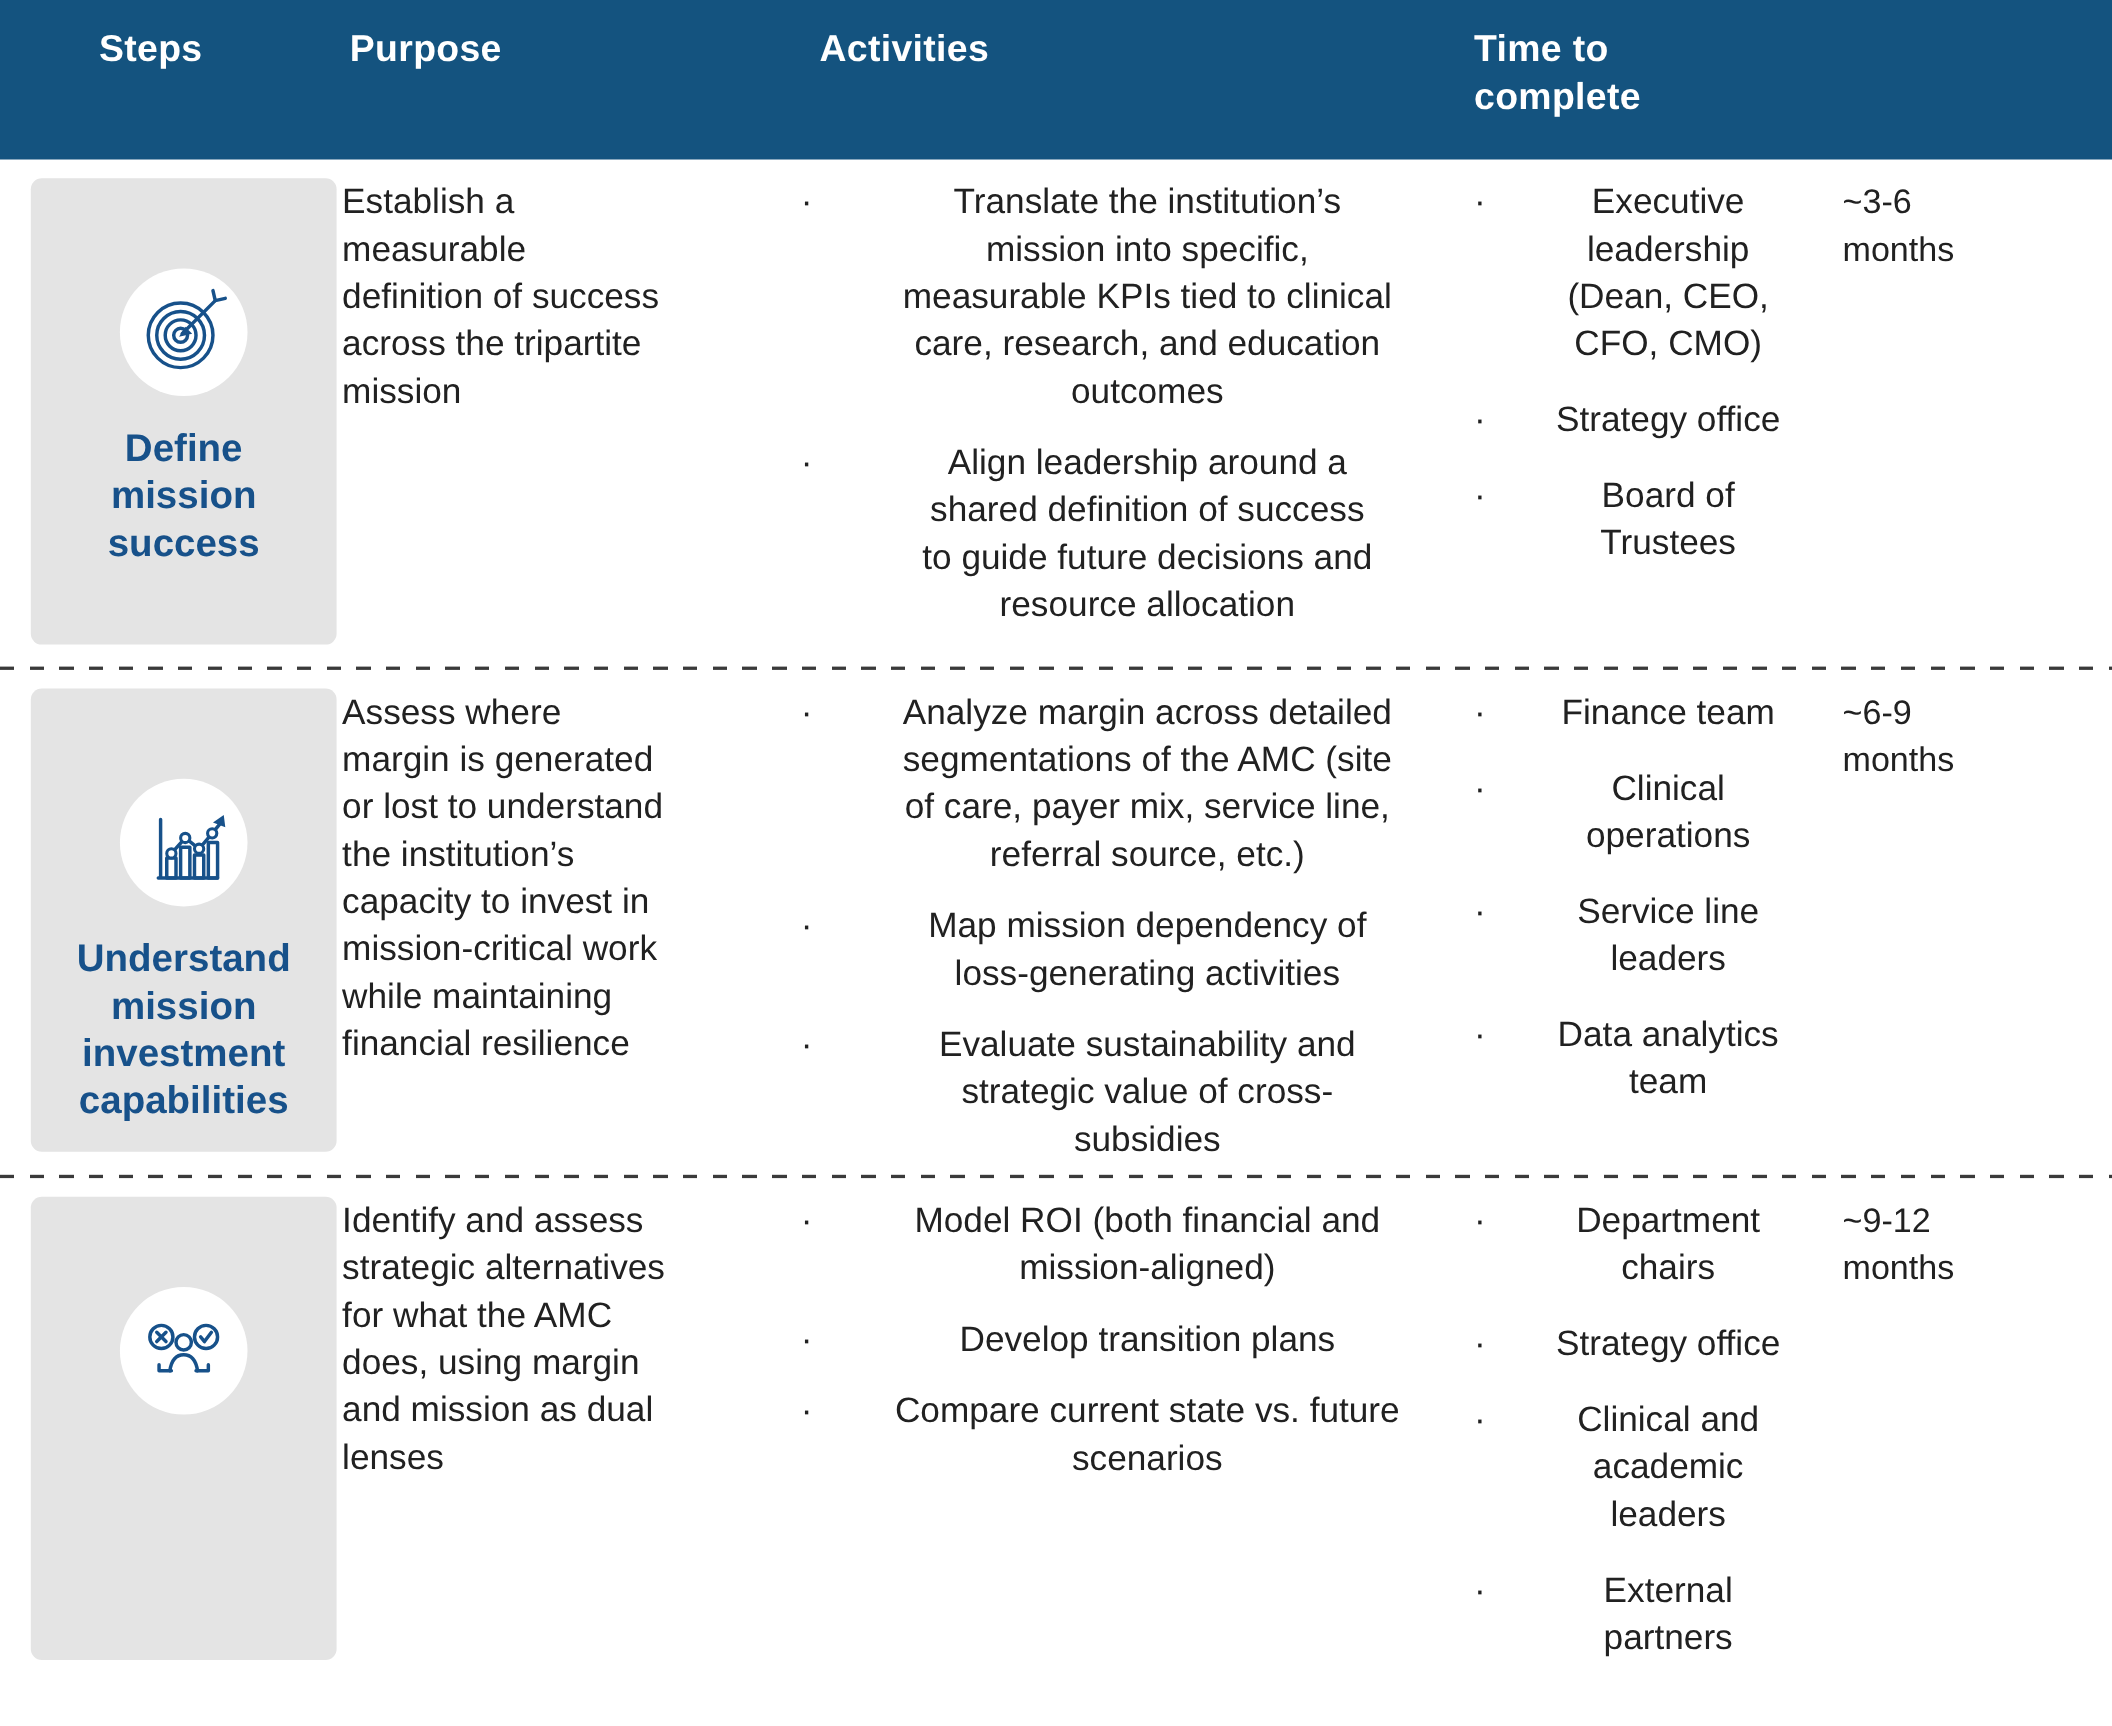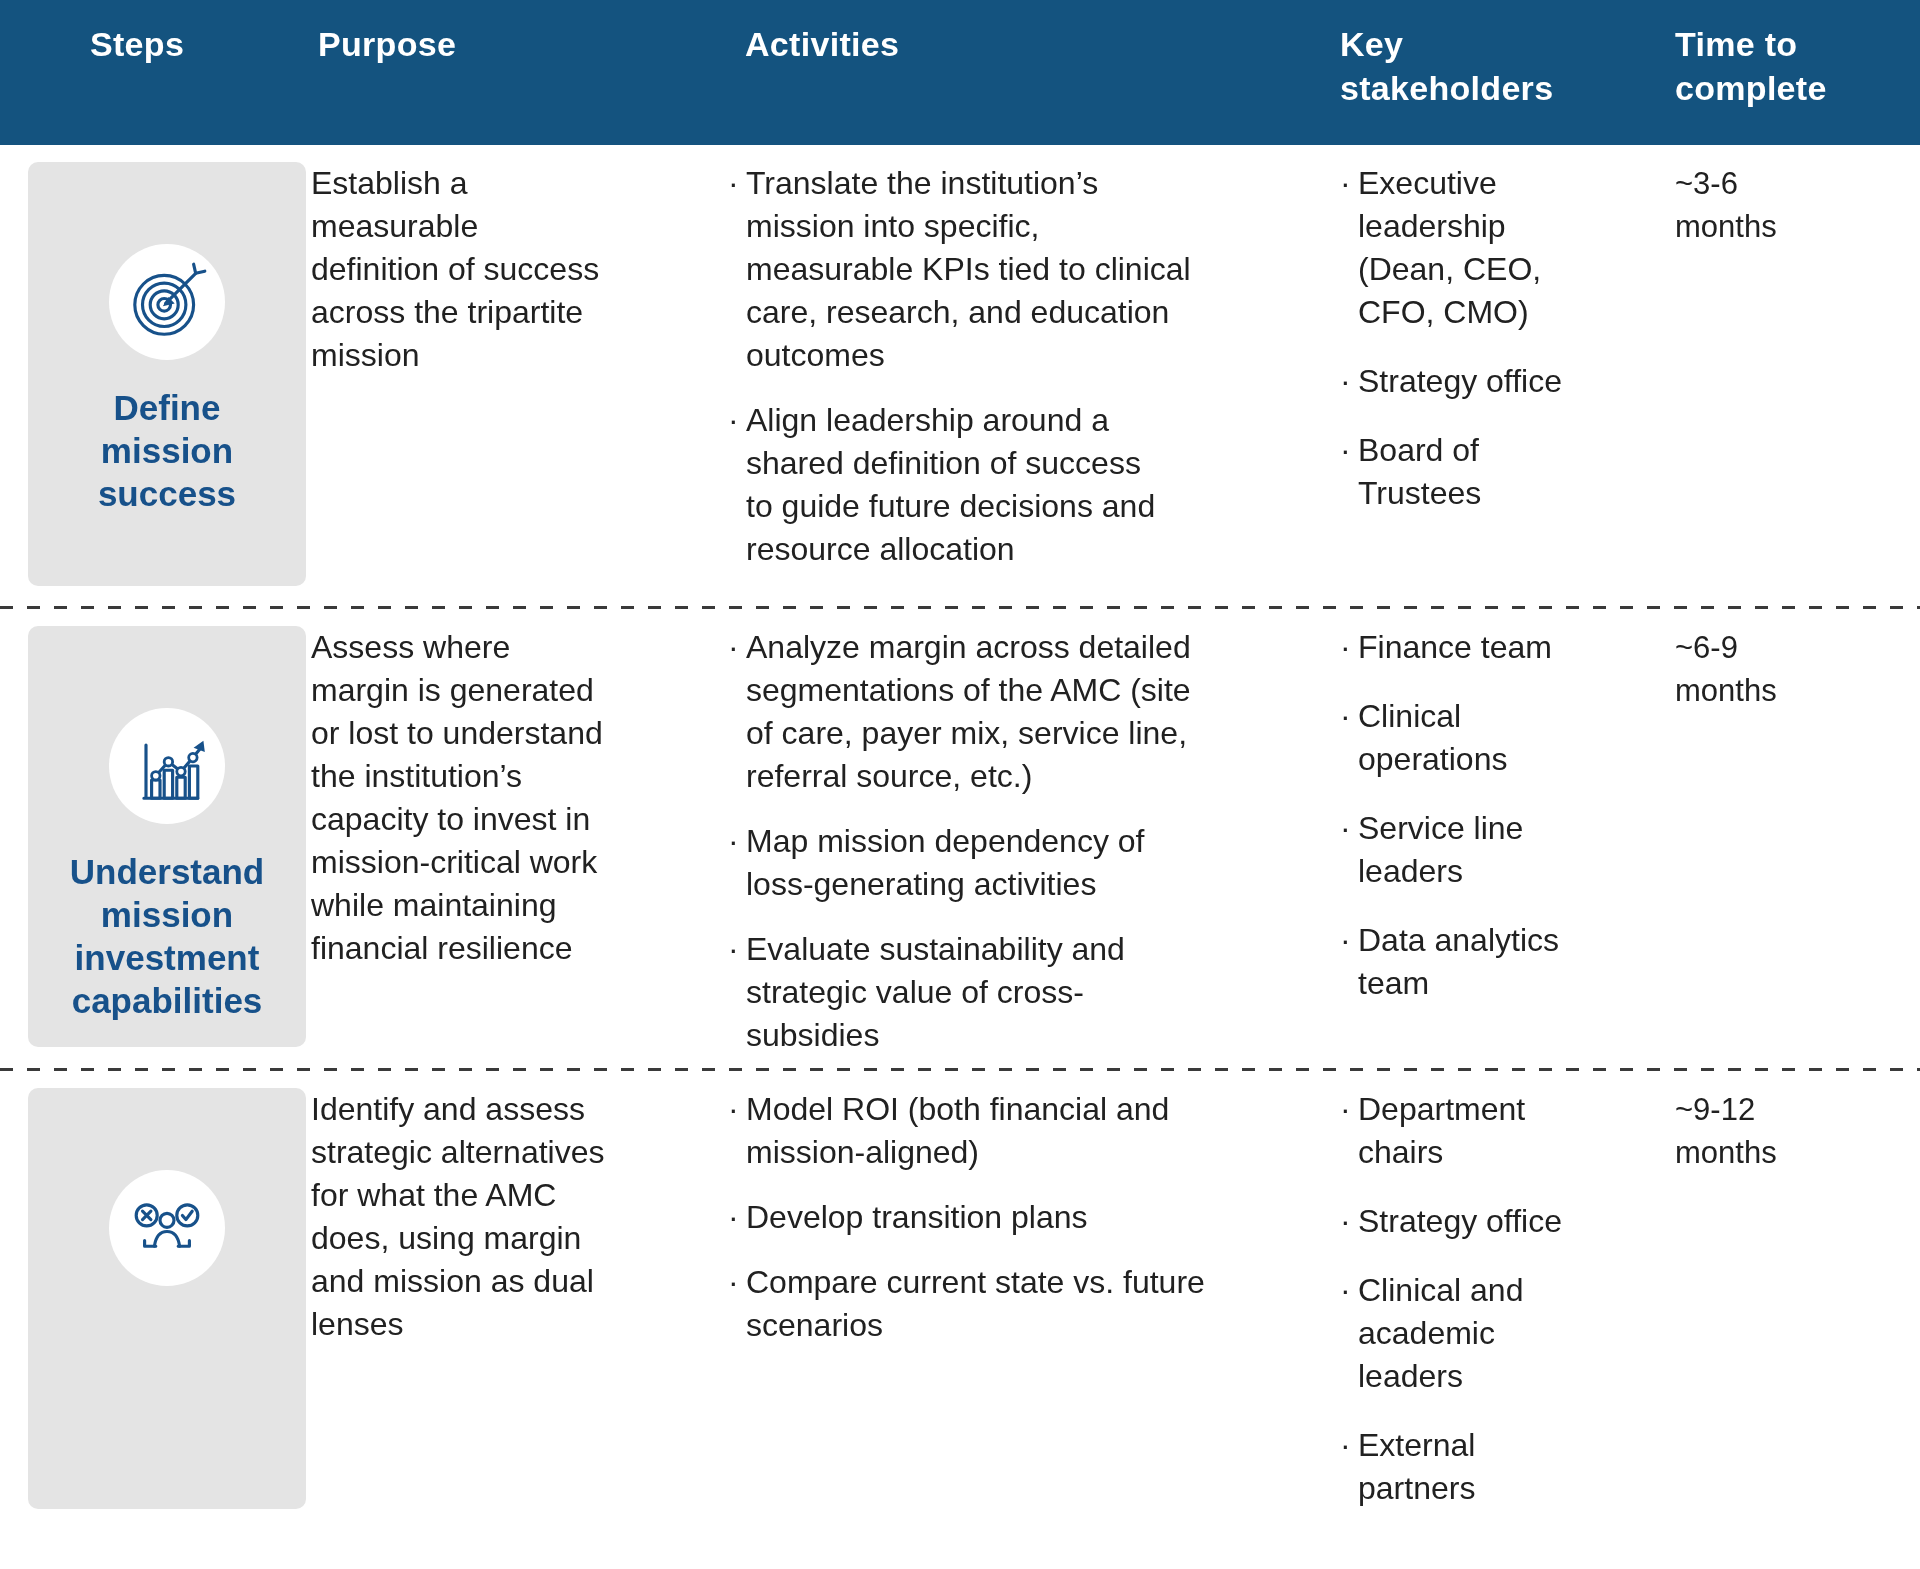--- a/index.html
+++ b/index.html
@@ -35,42 +35,40 @@
   .icon-circle { width:116px; height:116px; border-radius:50%; background:#ffffff;
     display:flex; align-items:center; justify-content:center; }
   .icon-circle svg { width:84px; height:84px; }
   .step-label { margin-top:26px; text-align:center; color:var(--accent,#17518A);
     font-size:35px; line-height:43px; font-weight:700; white-space:pre-line; }
 
   
   .purpose-cell { padding-left:11px; }
   .purpose-text { font-size:32px; line-height:43px; white-space:pre-line; }
   .activities-cell { padding-left:80px; }
-  .bullet-list { list-style:none; }
+  .bullet-list { list-style:none;text-align:center; }
   .bullet-list li { position:relative; padding-left:18px; font-size:32px; line-height:43px; white-space:pre-line; }
   .activities-cell li { margin-bottom:22px; }
   .stakeholders-cell li { margin-bottom:26px; }
   .bullet-list li::before { content:"\00B7"; position:absolute; left:0; top:0; font-size:32px; }
   .time-text { font-size:31px; line-height:43px; white-space:pre-line; }
 
   svg .stroke { fill:none; stroke:var(--accent,#17518A); stroke-width:4.5; stroke-linecap:round; stroke-linejoin:round; }
   svg .fillblue { fill:var(--accent,#17518A); stroke:none; }
   svg .dot { fill:#ffffff; stroke:var(--accent,#17518A); stroke-width:4; }
 </style>
 </head>
 <body>
 
 <div class="sheet">
 
   <div class="grid header-row">
     <div class="header-cell hc-steps">Steps</div>
     <div class="header-cell hc-purpose">Purpose</div>
     <div class="header-cell hc-activities">Activities</div>
-    <div class="header-cell hc-stakeholders">Key
-stakeholders</div>
     <div class="header-cell hc-time">Time to
 complete</div>
   </div>
 
   <div class="grid row row-1">
     <div>
       <div class="step-card card-1">
         <div class="icon-circle">
           <svg viewBox="0 0 120 120">
             <circle class="stroke" cx="56" cy="64" r="42"></circle>

